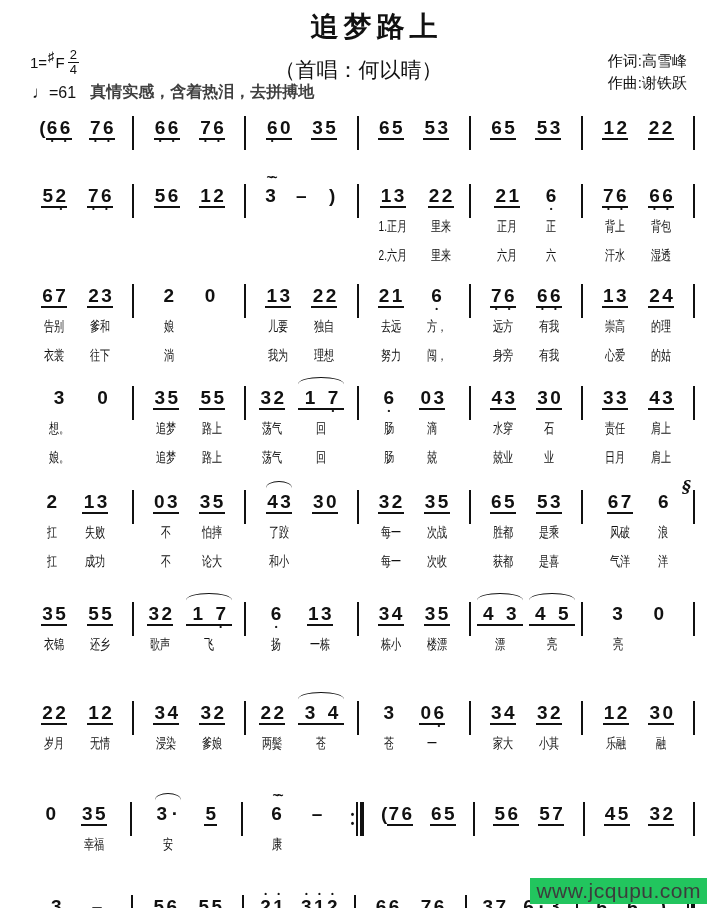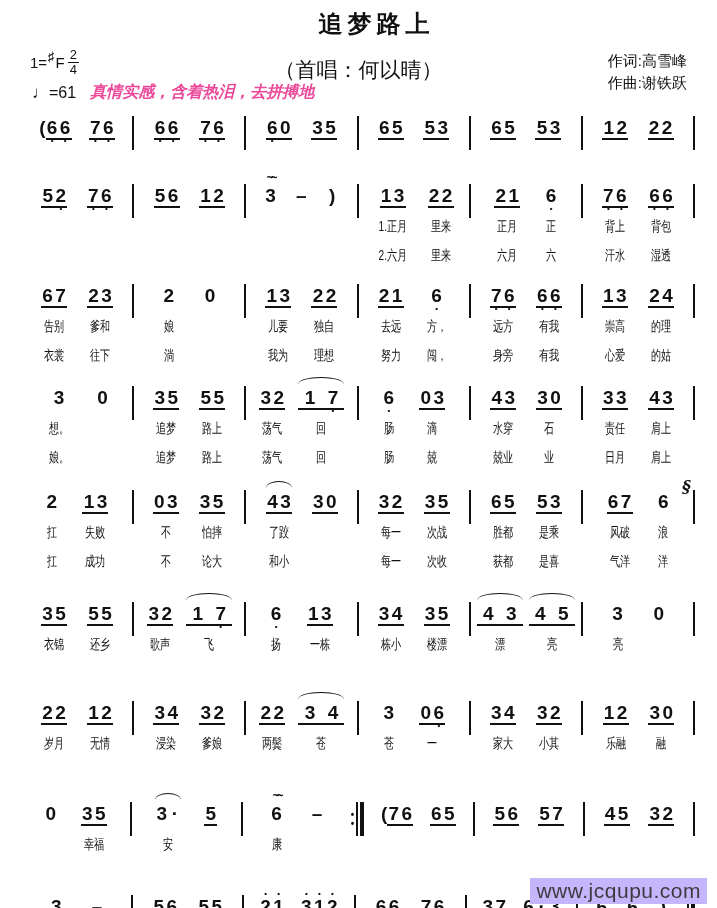--- a/index.html
+++ b/index.html
@@ -4,21 +4,21 @@
 <style>
   html,body{margin:0;padding:0;}
   body{
     width:717px;height:908px;background:#ffffff;color:#111;
     font-family:"Liberation Sans","DejaVu Sans",sans-serif;
     position:relative;overflow:hidden;
   }
   
   .header{position:relative;height:112px;}
   .title{position:absolute;top:8px;left:0;right:0;text-align:center;
-    font-size:24px;font-weight:bold;letter-spacing:5px;margin-left:36px;}
+    font-size:28px;font-weight:bold;letter-spacing:5px;margin-left:36px;}
   .subtitle{position:absolute;top:56px;left:0;right:0;text-align:center;font-size:21px;}
   .credits{position:absolute;top:50px;right:30px;text-align:center;font-size:15px;line-height:1.45;}
   .keyblock{position:absolute;top:48px;left:30px;font-size:15px;display:flex;align-items:center;}
   .sharp{font-weight:bold;font-size:13px;vertical-align:super;position:relative;top:-6px;margin:0 1px;}
   .frac{display:inline-flex;flex-direction:column;align-items:center;font-size:13px;line-height:1.05;margin-left:3px;}
   .frac .num{border-bottom:1px solid #111;padding:0 2px;}
   .tempoline{position:absolute;top:82px;left:32px;font-size:16px;display:flex;align-items:center;white-space:nowrap;}
   .tempo-note{font-size:17px;}
   .expression{margin-left:14px;font-weight:bold;}
   
@@ -50,21 +50,21 @@
   .lyr-t{font-size:14px;transform:scaleX(0.72);transform-origin:center;display:inline-block;}
   .bl{width:2px;height:34px;background:#111;margin-top:4px;}
   .bl-grp{display:flex;align-items:flex-start;margin-top:4px;}
   .bl-grp .thin{width:2px;height:34px;background:#111;margin-right:2px;}
   .bl-grp .thick{width:4px;height:34px;background:#111;}
   .bl-grp .rdots{display:flex;flex-direction:column;justify-content:center;height:34px;
     font-size:10px;font-weight:bold;line-height:9px;margin-right:2px;}
   .segno{position:absolute;right:4px;bottom:-24px;font-family:"DejaVu Serif",serif;
     font-size:17px;font-weight:bold;font-style:italic;}
   .watermark{position:absolute;right:10px;bottom:4px;font-size:21px;color:#3c3c3c;
-    background:#c4b5fd;padding:1px 6px;letter-spacing:0.5px;}
+    background:#22c55e;padding:1px 6px;letter-spacing:0.5px;}
 </style>
 </head>
 <body>
 
 <div class="header">
   <div class="title">追梦路上</div>
   <div class="subtitle">（首唱：何以晴）</div>
   <div class="credits">
     <div>作词:高雪峰</div>
     <div>作曲:谢铁跃</div>
@@ -74,21 +74,21 @@
       <span class="sharp">♯</span>
       <span>F</span>
     <span class="frac">
       <span class="num">2</span>
       <span class="den">4</span>
     </span>
   </div>
   <div class="tempoline">
     <span class="tempo-note">♩</span>
       <span>=61</span>
-    <span class="expression" id="expr" style="color: #ec4899; font-style: italic;">真情实感，含着热泪，去拼搏地</span>
+    <span class="expression" id="expr" style="color: #404040;">真情实感，含着热泪，去拼搏地</span>
   </div>
 </div>
 
 <div class="score" id="score">
     <div class="system">
       <div class="measure">
         <div class="cell">
           <div class="grp">
             <div class="pre">(</div>
             <div class="notes">

